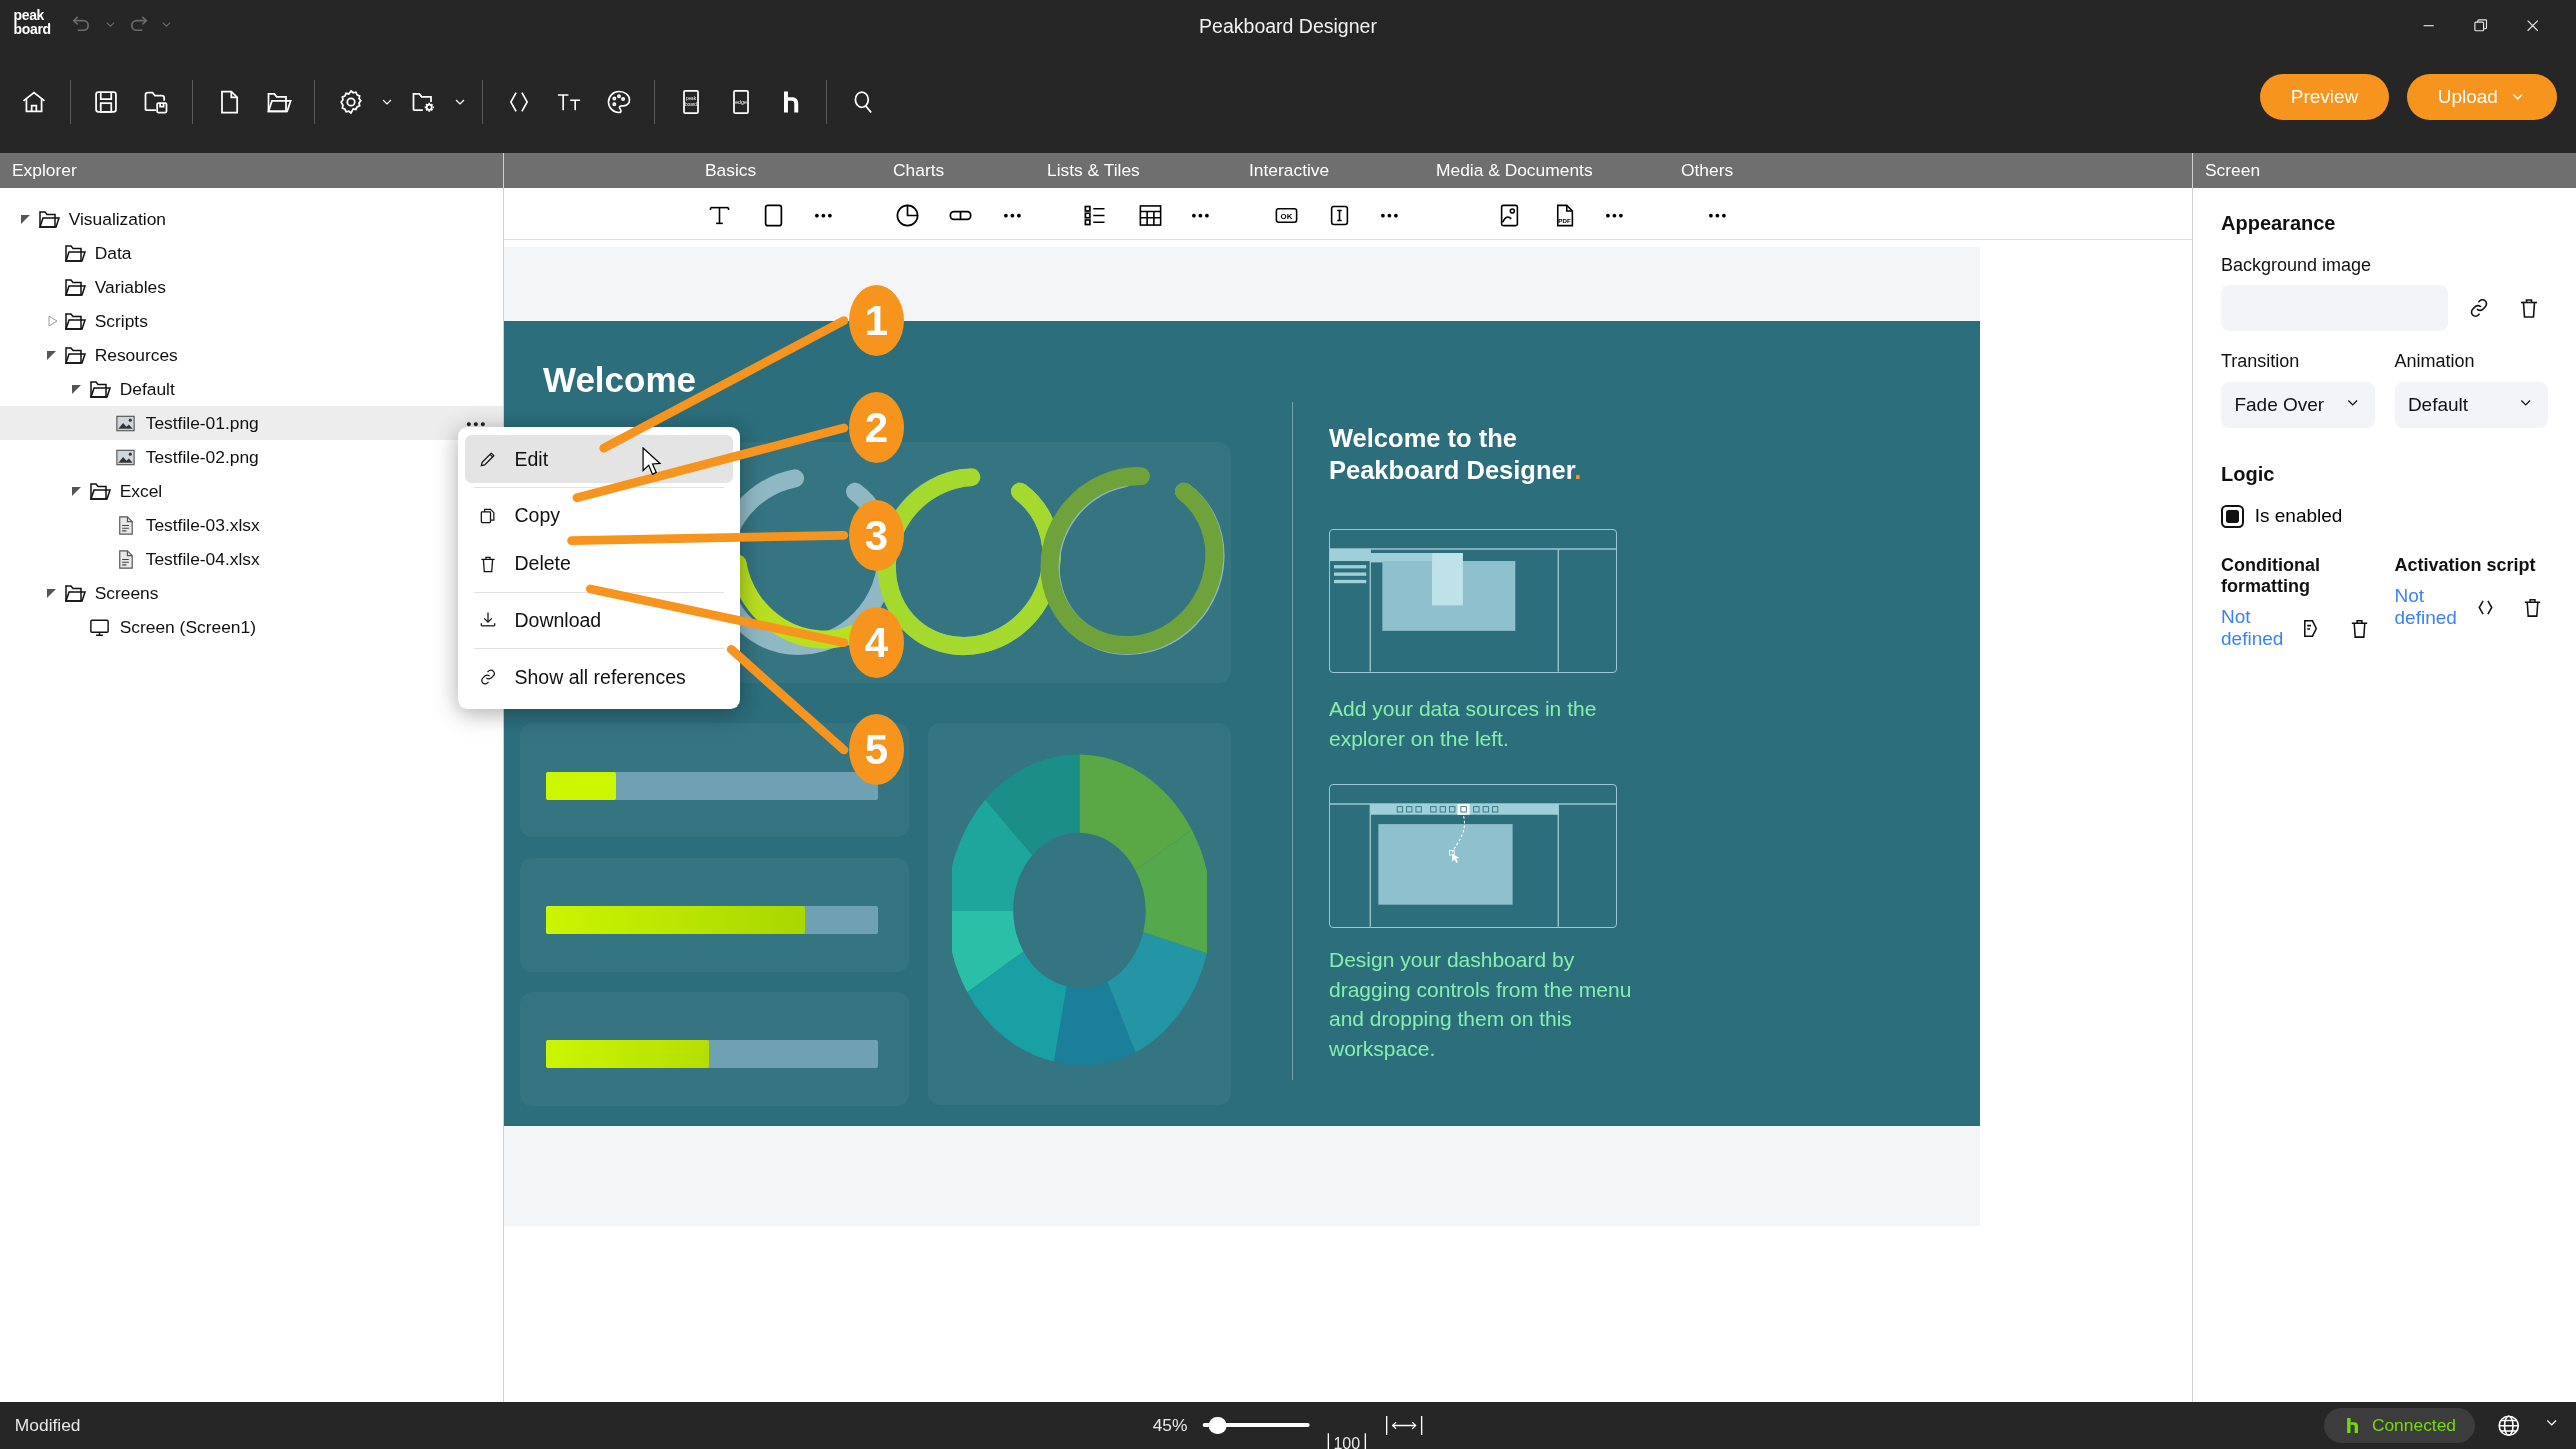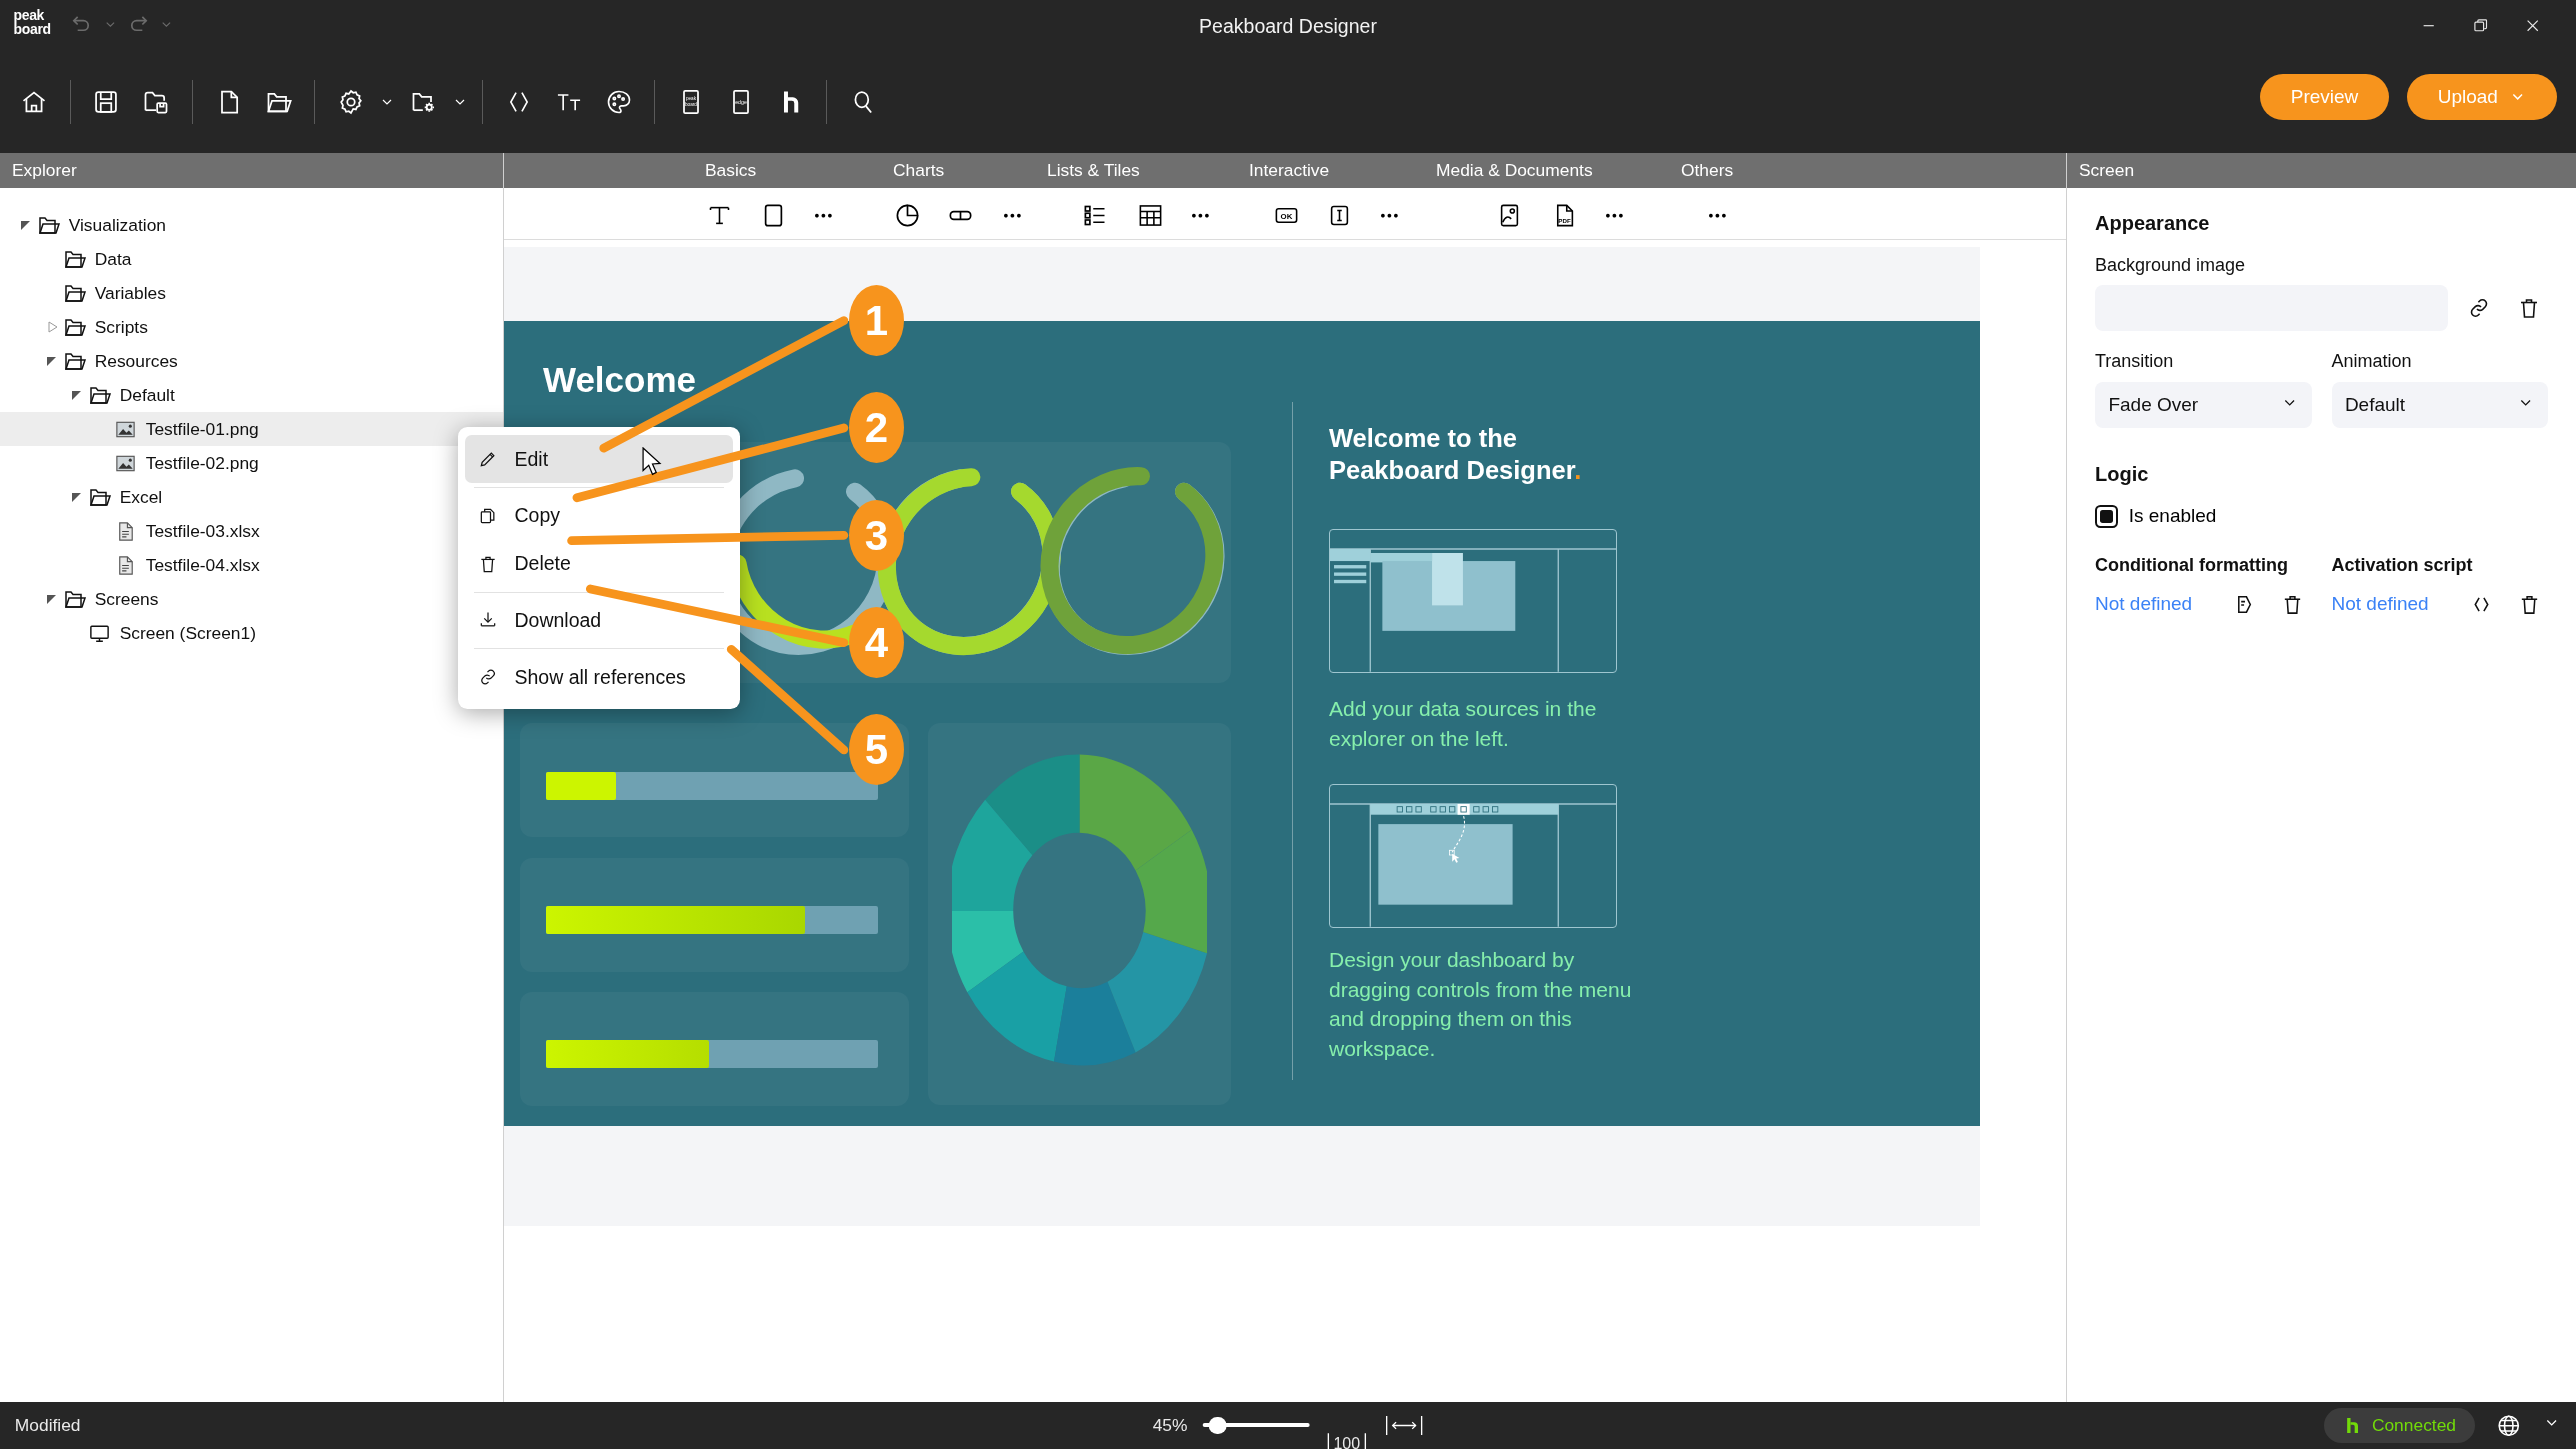--- a/index.html
+++ b/index.html
@@ -45,21 +45,21 @@
   .main { flex: 1; display: flex; min-height: 0; position: relative; }
 
   .panel-header {
     height: 35px; background: #6f6f6f; color: #fff; font-size: 17.4px;
     display: flex; align-items: center; padding-left: 12px; flex: none;
   }
 
   
   .explorer { width: 504px; flex: none; display: flex; flex-direction: column;
               background: #fff; border-right: 0.7px solid #d0d0d0; }
-  .tree { flex: 1; overflow: hidden; padding-top: 20px; position: relative; }
+  .tree { flex: 1; overflow: hidden; padding-top: 14px; position: relative; }
   .tree-row {
     height: 34px; display: flex; align-items: center; font-size: 17.4px; color: #101010;
     position: relative; cursor: default;
   }
   .tree-row.selected { background: #ededed; }
   .tw { width: 19px; display: flex; align-items: center; justify-content: center; flex: none; }
   .ticon { width: 27px; display: flex; align-items: center; justify-content: center; flex: none; margin-right: 6.7px; }
   .dots-btn { position: absolute; right: 16px; top: 50%; transform: translateY(-50%);
               color: #222; letter-spacing: 1.3px; font-size: 14.8px; }
 
@@ -91,21 +91,21 @@
   .gauge { position: absolute; }
   .bar-track { position: absolute; height: 28px; background: #6fa1b2; border-radius: 2px; }
   .bar-fill { position: absolute; height: 28px; border-radius: 2px; }
   .divider-v { position: absolute; width: 1.3px; background: rgba(255,255,255,0.35); }
   .welcome-title { position: absolute; color: #fff; font-size: 25.5px; font-weight: bold; line-height: 1.28; }
   .welcome-dot { color: #F7941D; }
   .welcome-text { position: absolute; color: #86efac; font-size: 21px; line-height: 1.42; }
   .mock { position: absolute; border: 1.3px solid #9fc6d0; border-radius: 4px; }
 
   
-  .props { width: 510px; flex: none; display: flex; flex-direction: column;
+  .props { width: 384px; flex: none; display: flex; flex-direction: column;
            background: #fff; border-left: 0.7px solid #d0d0d0; }
   .props-body { flex: 1; padding: 17.4px 28px 0 28px; overflow: hidden; }
   .sec-title { font-size: 20px; font-weight: bold; color: #111; margin: 6.7px 0 19px; }
   .field-label { font-size: 18px; color: #111; margin-bottom: 9.4px; }
   .row2 { display: flex; gap: 20px; }
   .col { flex: 1; min-width: 0; }
   .input {
     background: #f3f4f8; border-radius: 8px; height: 46px; display: flex;
     align-items: center; padding: 0 13.4px; font-size: 19px; color: #111; gap: 10.7px;
     border: none; width: 100%; font-family: "Liberation Sans", sans-serif;

